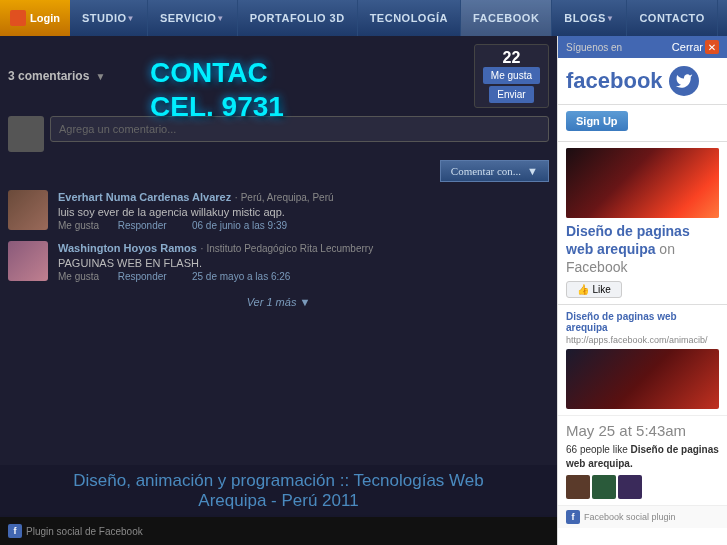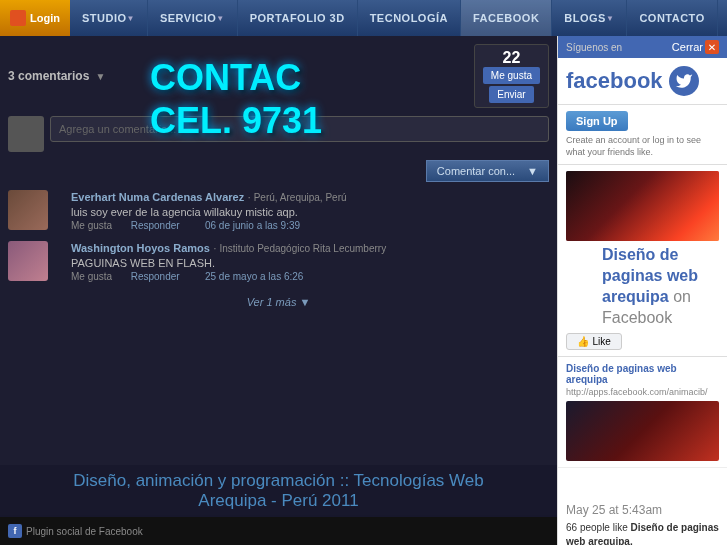--- a/index.html
+++ b/index.html
@@ -78,21 +78,21 @@
     
     .contact-overlay {
       position: absolute;
       top: 20px;
       left: 150px;
       right: 0;
       z-index: 5;
       pointer-events: none;
     }
     .contact-title {
-      font-size: 36px;
+      font-size: 28px;
       font-weight: bold;
       color: #00eeff;
       text-shadow: 0 0 10px #00aaff, 2px 2px 4px #000;
       line-height: 1.2;
     }
 
     
     .comments-section {
       position: absolute;
       top: 0; left: 0; right: 0; bottom: 30px;
@@ -166,27 +166,28 @@
     }
     .comentar-btn {
       background: linear-gradient(to bottom, #4a6a9a, #2a4a7a);
       color: #cde;
       border: 1px solid #5a7aaa;
       padding: 4px 10px;
       font-size: 11px;
       cursor: pointer;
       display: flex;
       align-items: center;
-      gap: 12px;
+      gap: 6px;
+      font-family: Liberation Serif, serif;
     }
 
     
     .comment-item {
       display: flex;
-      gap: 23px;
+      gap: 10px;
       margin-bottom: 10px;
     }
     .comment-avatar {
       width: 40px;
       height: 40px;
       background: #666;
       border-radius: 3px;
       flex-shrink: 0;
       overflow: hidden;
     }
@@ -374,24 +375,23 @@
       border-radius: 2px;
       margin-bottom: 4px;
       position: relative;
       overflow: hidden;
       display: flex;
       align-items: center;
       justify-content: center;
     }
     .fb-page-name {
       color: #4267B2;
-      font-size: 16px;
+      font-size: 14px;
       font-weight: bold;
       line-height: 1.3;
-      margin-left: 36px;
     }
     .fb-like-line {
       color: #888;
       font-size: 9px;
       margin-bottom: 4px;
     }
     .fb-like-btn {
       background: #f0f2f5;
       border: 1px solid #ccc;
       padding: 2px 10px;
@@ -430,23 +430,22 @@
       border-radius: 2px;
       margin-top: 4px;
     }
 
     .fb-post-section {
       padding: 6px 8px;
       border-bottom: 1px solid #eee;
     }
     .fb-post-date {
       color: #888;
-      font-size: 12px;
+      font-size: 15px;
       margin-bottom: 4px;
-      margin-top: 29px;
     }
     .fb-post-text {
       color: #333;
       font-size: 10px;
       line-height: 1.4;
     }
     .fb-post-bold {
       font-weight: bold;
     }
     .fb-avatars-row {
@@ -617,21 +616,20 @@
       <div class="fb-logo-text">facebook</div>
       <div class="fb-bird">
         <svg width="18" height="18" viewBox="0 0 24 24" fill="white">
           <path d="M23 3a10.9 10.9 0 01-3.14 1.53 4.48 4.48 0 00-7.86 3v1A10.66 10.66 0 013 4s-4 9 5 13a11.64 11.64 0 01-7 2c9 5 20 0 20-11.5a4.5 4.5 0 00-.08-.83A7.72 7.72 0 0023 3z"></path>
         </svg>
       </div>
     </div>
 
     <div class="fb-signup-area">
       <button class="fb-signup-btn">Sign Up</button>
-      <div class="fb-signup-text">Create an account or log in to see what your friends like.</div>
     </div>
 
     <div class="fb-page-section">
       <div class="fb-page-thumb">
         <div style="width:100%; height:100%; background: linear-gradient(135deg, #1a0a0a 0%, #5a1010 40%, #ff4020 80%, #ff8040 100%); opacity:0.8;"></div>
       </div>
       <div class="fb-page-name">
         <span>Diseño de paginas web arequipa</span>
         <span style="font-weight:normal; color:#888;"> <span>on Facebook</span></span>
       </div>

